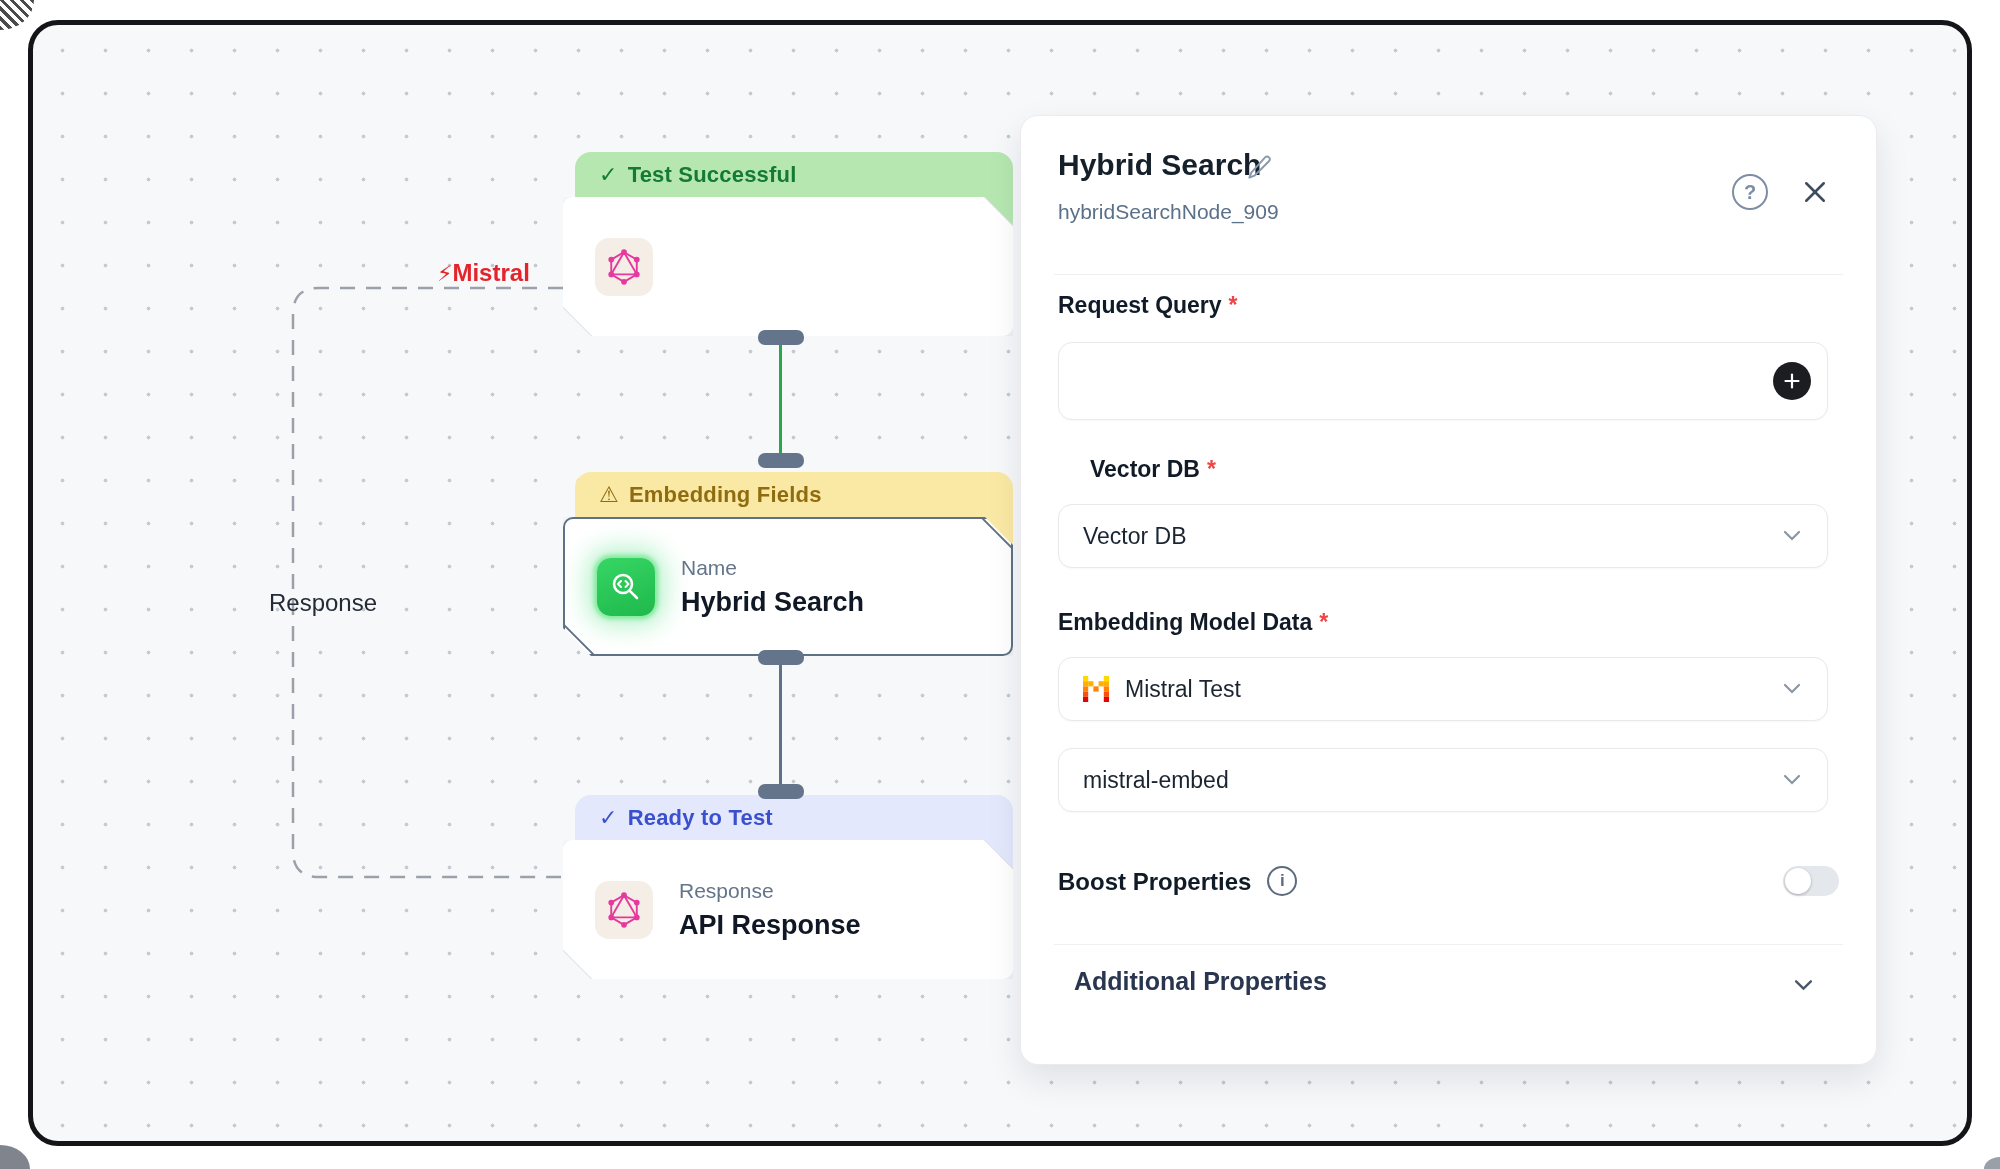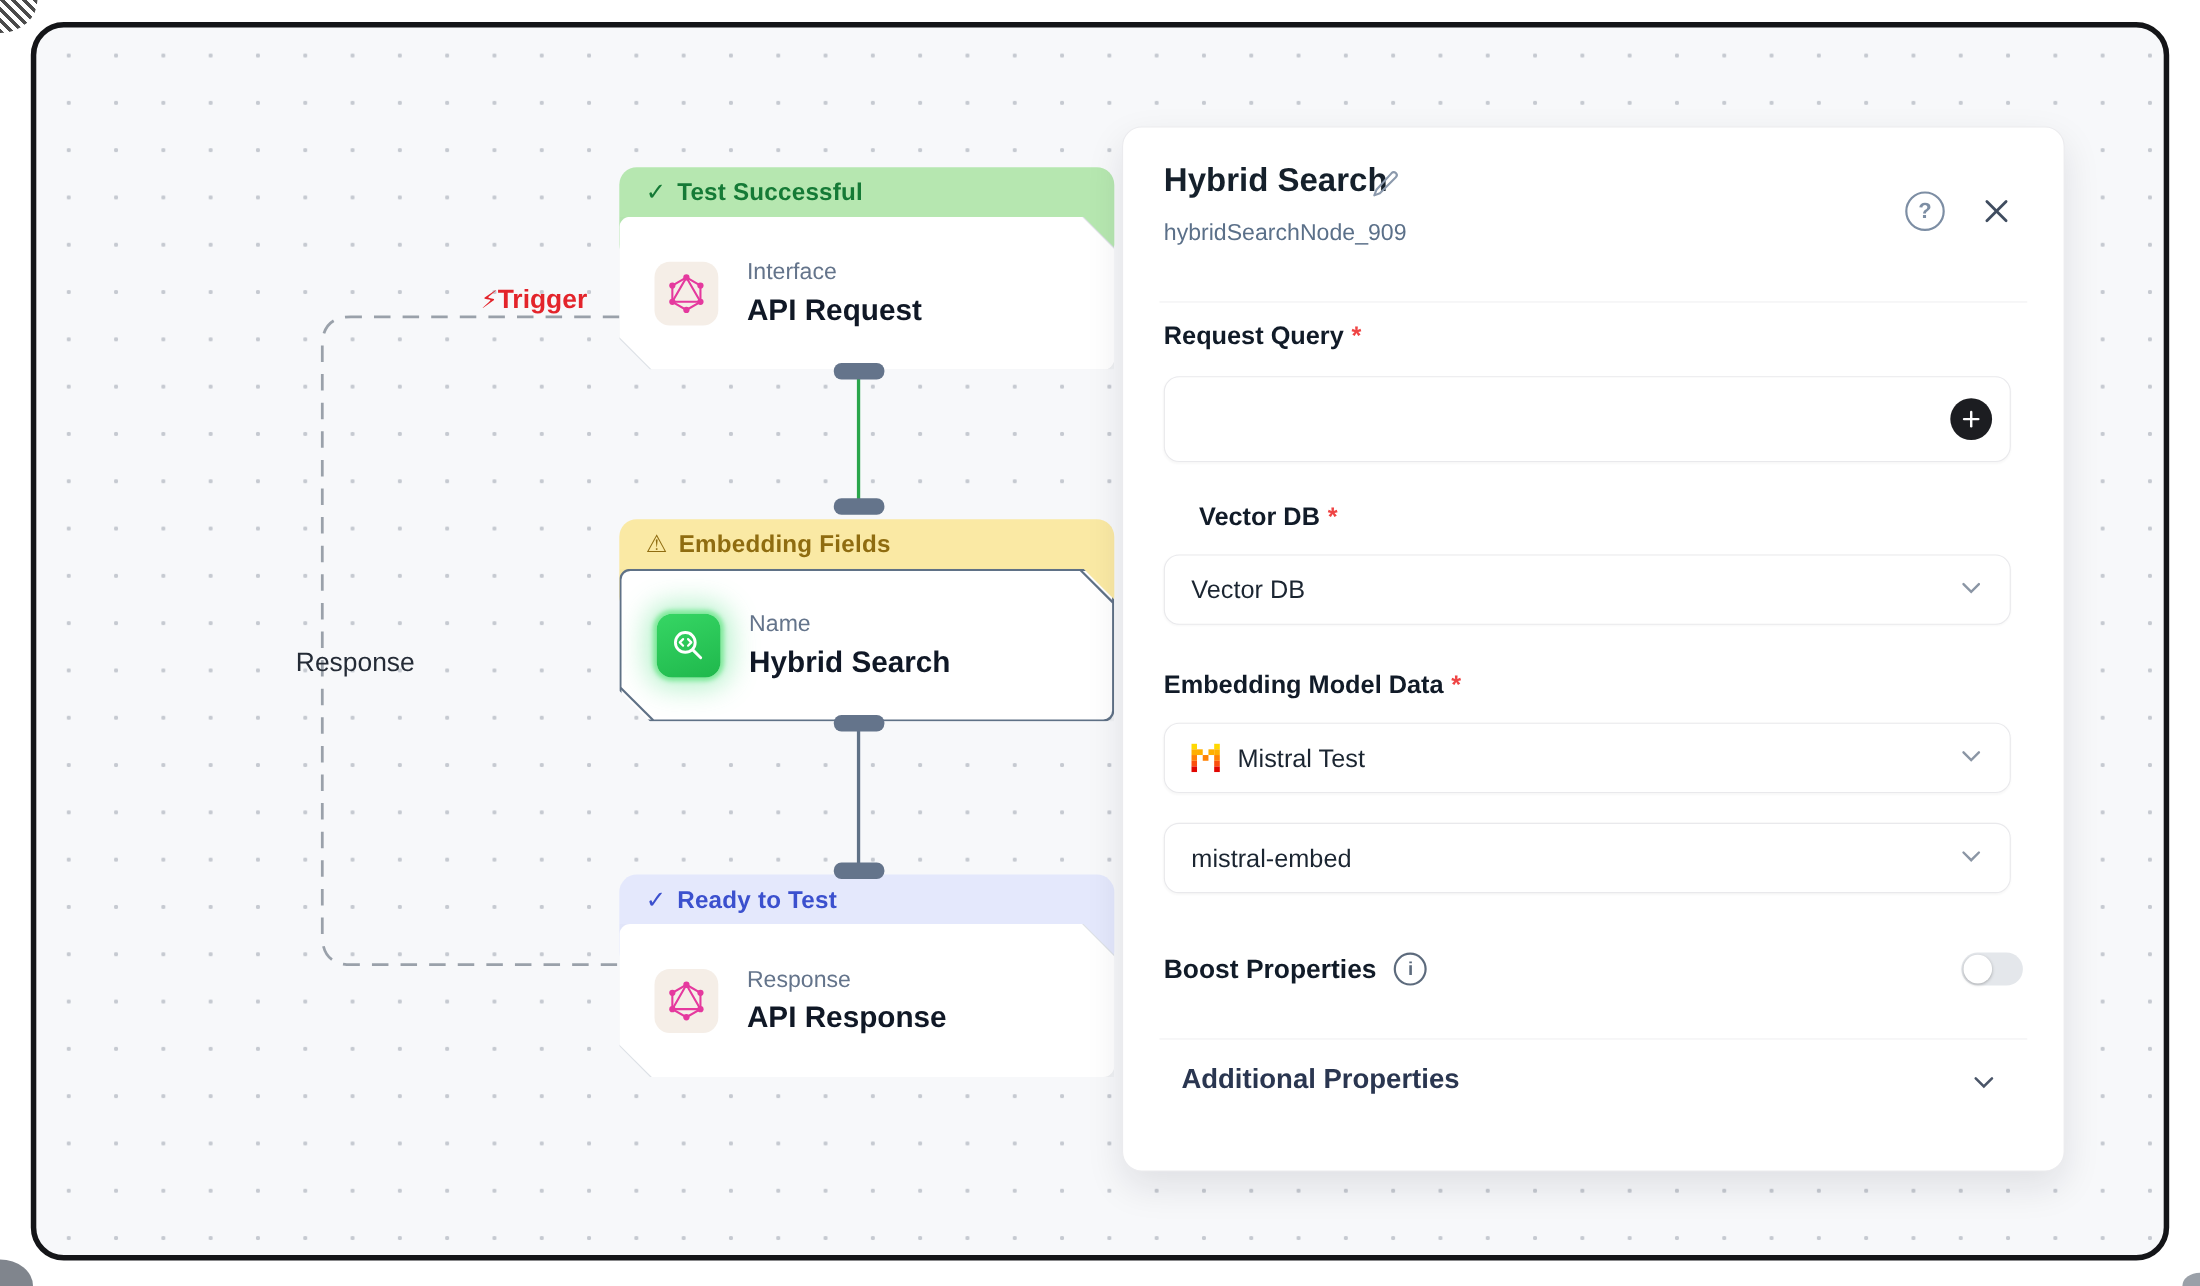--- a/index.html
+++ b/index.html
@@ -23,21 +23,21 @@
   
   .flow-svg { position:absolute; left:0; top:0; width:1944px; height:1126px; z-index:1; }
 
   .edge { position:absolute; width:3px; z-index:2; }
   .edge.green { background:#2aa64b; }
   .edge.slate { background:#5f7186; }
 
   .handle { position:absolute; width:46px; height:15px; border-radius:7px; background:#64748b; z-index:5; }
 
   .node-group { position:absolute; left:530px; width:450px; z-index:3; }
-  .banner { position:absolute; left:0; right:0; top:0; height:86px; border-radius:16px;
+  .banner { position:absolute; left:12px; right:0; top:0; height:86px; border-radius:16px;
     padding:10px 0 0 24px; font-size:22px; font-weight:700; letter-spacing:.2px; }
   .banner .b-icon { font-family:"DejaVu Sans", sans-serif; margin-right:10px; font-weight:400; }
   .banner.success { background:#b6e7b0; color:#157a36; }
   .banner.warning { background:#fae9a4; color:#8f6c10; }
   .banner.ready   { background:#e4e8fc; color:#3b50ce; }
 
   .card { position:absolute; left:0; right:0; top:45px; height:139px; background:#fff;
     border-radius:10px; display:flex; align-items:center; gap:26px; padding-left:32px;
     clip-path: polygon(0 0, calc(100% - 28px) 0, 100% 28px, 100% 100%, 28px 100%, 0 calc(100% - 28px));
     filter: drop-shadow(0 5px 9px rgba(15,23,42,.08)); }
@@ -117,21 +117,21 @@
 
   <div class="frame">
 
     <svg class="flow-svg">
       <path d="M 530 263 H 286 Q 260 263 260 289 V 826 Q 260 852 286 852 H 528" fill="none" stroke="#9aa1aa" stroke-width="2.5" stroke-dasharray="15 11"></path>
     </svg>
 
     <div class="edge green" style="left:746px; top:313px; height:122px;"></div>
     <div class="edge slate" style="left:746px; top:632px; height:133px;"></div>
 
-    <div class="trigger-label"><span class="b-icon">⚡</span><span>Trigger</span></div>
+    <div class="trigger-label"><span class="b-icon">⚡</span><span>Mistral</span></div>
     <div class="loop-label">Response</div>
 
     <div class="node-group" style="top:127px;">
       <div class="banner success"><span class="b-icon">✓</span><span>Test Successful</span></div>
       <div class="card">
         <span class="bevel tr"></span>
         <span class="bevel bl"></span>
         <div class="icon-tile graphql">
           <svg width="38" height="38" viewBox="0 0 36 36">
             <g stroke="#e5399e" stroke-width="1.8" fill="none">
@@ -140,24 +140,20 @@
             </g>
             <g fill="#e5399e">
               <circle cx="18" cy="4" r="2.7"></circle>
                 <circle cx="30.1" cy="11" r="2.7"></circle>
               <circle cx="30.1" cy="25" r="2.7"></circle>
                 <circle cx="18" cy="32" r="2.7"></circle>
               <circle cx="5.9" cy="25" r="2.7"></circle>
                 <circle cx="5.9" cy="11" r="2.7"></circle>
             </g>
           </svg>
-        </div>
-        <div>
-          <div class="node-cat">Interface</div>
-          <div class="node-title">API Request</div>
         </div>
       </div>
     </div>
 
     <div class="node-group" style="top:447px;">
       <div class="banner warning"><span class="b-icon">⚠</span><span>Embedding Fields</span></div>
       <div class="card selected">
         <span class="bevel tr"></span>
         <span class="bevel bl"></span>
         <div class="icon-tile search">

